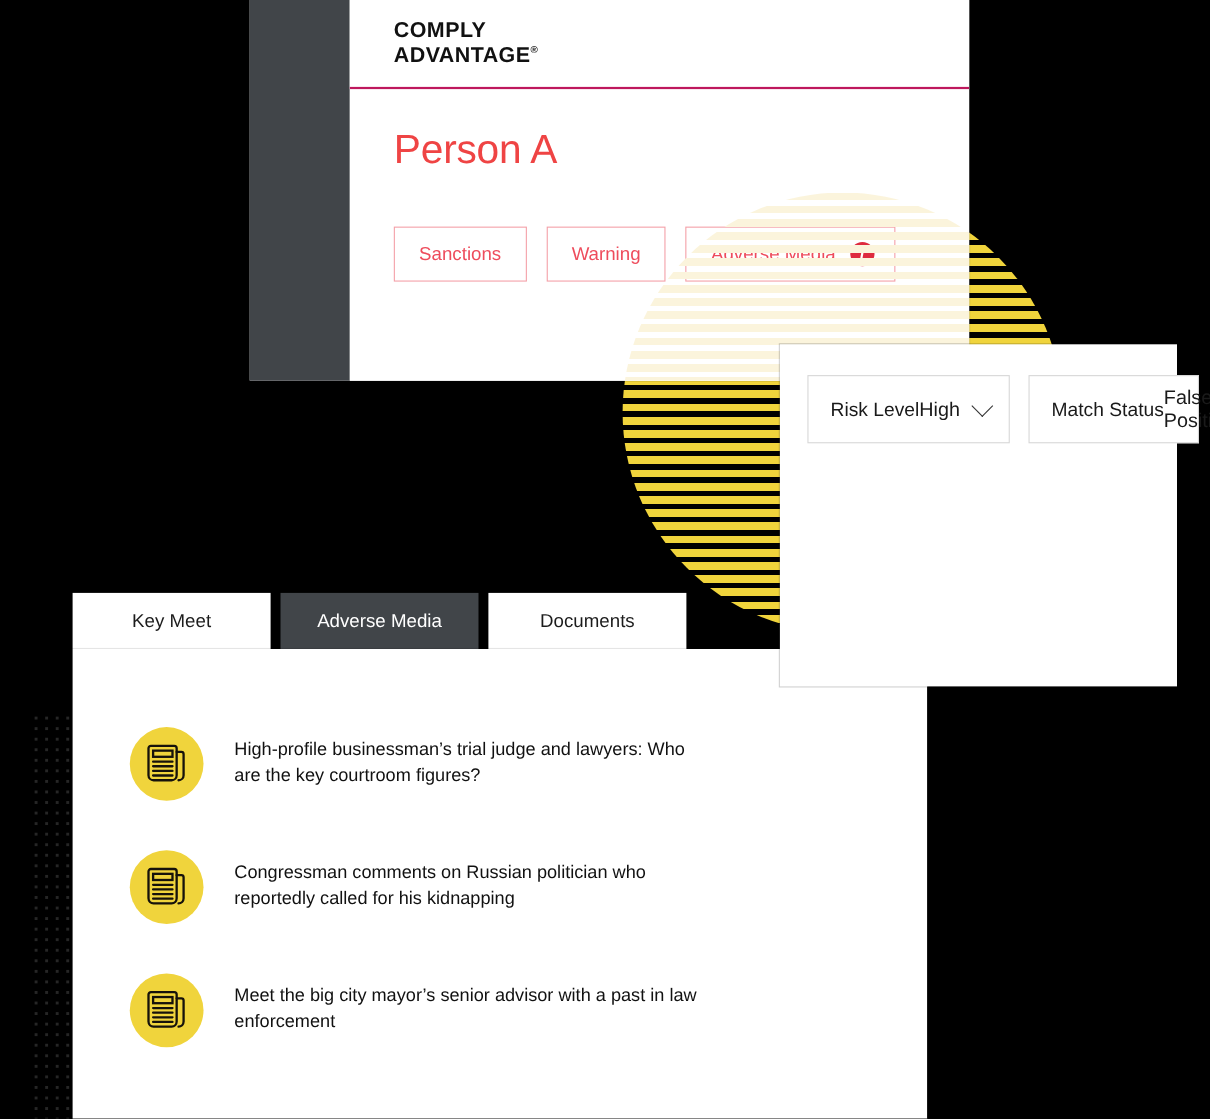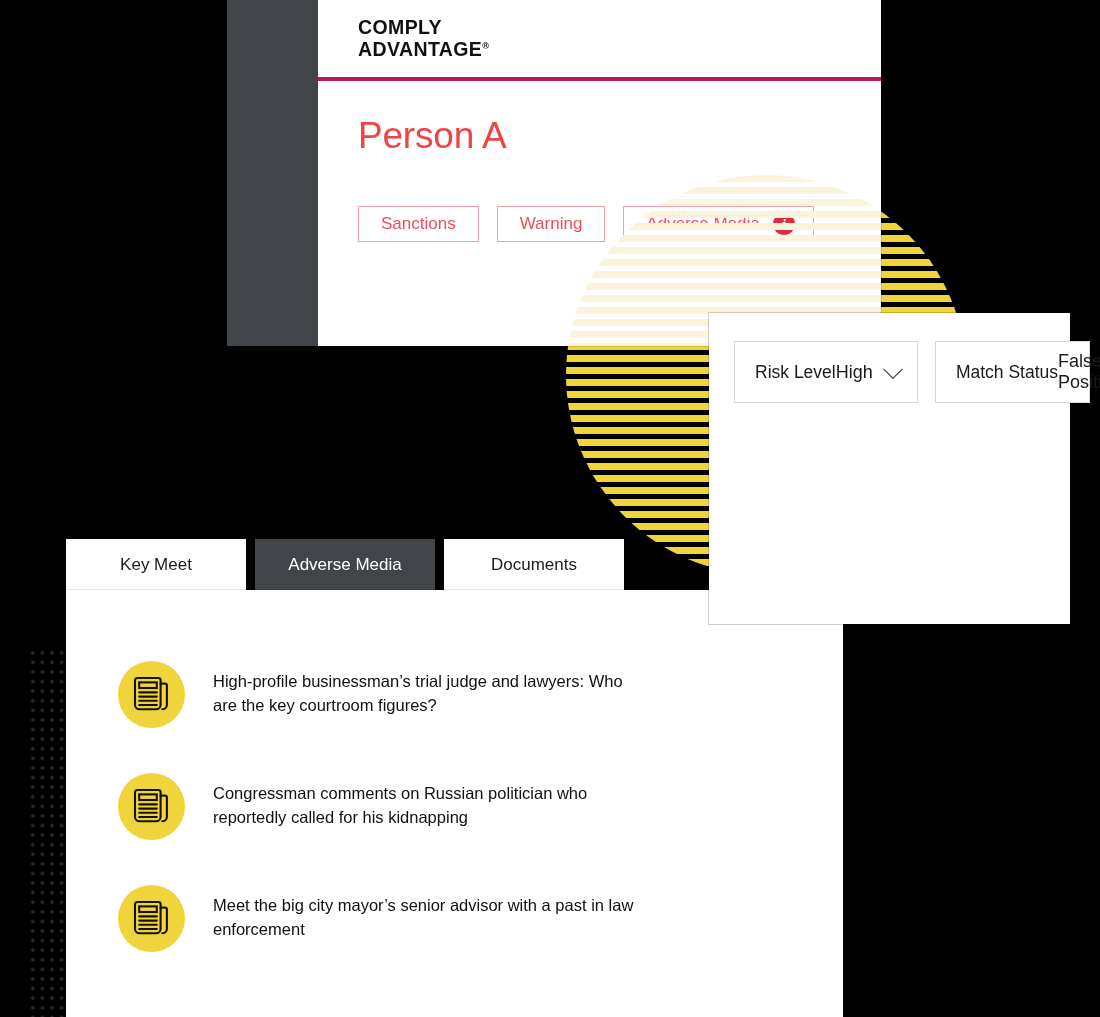--- a/index.html
+++ b/index.html
@@ -68,21 +68,21 @@
   .profile-body {
     flex: 1 1 auto;
     background: #ffffff;
     display: flex;
     flex-direction: column;
     position: relative;
   }
   .profile-header {
     height: 81px;
     flex: 0 0 81px;
-    border-bottom: 4px solid #be185d;
+    border-bottom: 2px solid #be185d;
     display: flex;
     align-items: center;
     padding-left: 40px;
     box-sizing: border-box;
     background: #fff;
   }
   .logo {
     font-family: "Liberation Sans", sans-serif;
     font-weight: bold;
     font-size: 19.5px;
@@ -113,21 +113,21 @@
   }
   .pill-row {
     display: flex;
     gap: 18px;
     margin-top: 49px;
   }
   .pill {
     border: 1px solid #F4A0A8;
     color: #EE4C5C;
     font-size: 17px;
-    height: 36px;
+    height: 50px;
     display: flex;
     align-items: center;
     justify-content: center;
     padding: 0 22px;
     box-sizing: border-box;
     background: transparent;
     white-space: nowrap;
   }
   .pill.with-icon { gap: 13px; padding-right: 18px; }
   .info-icon {

